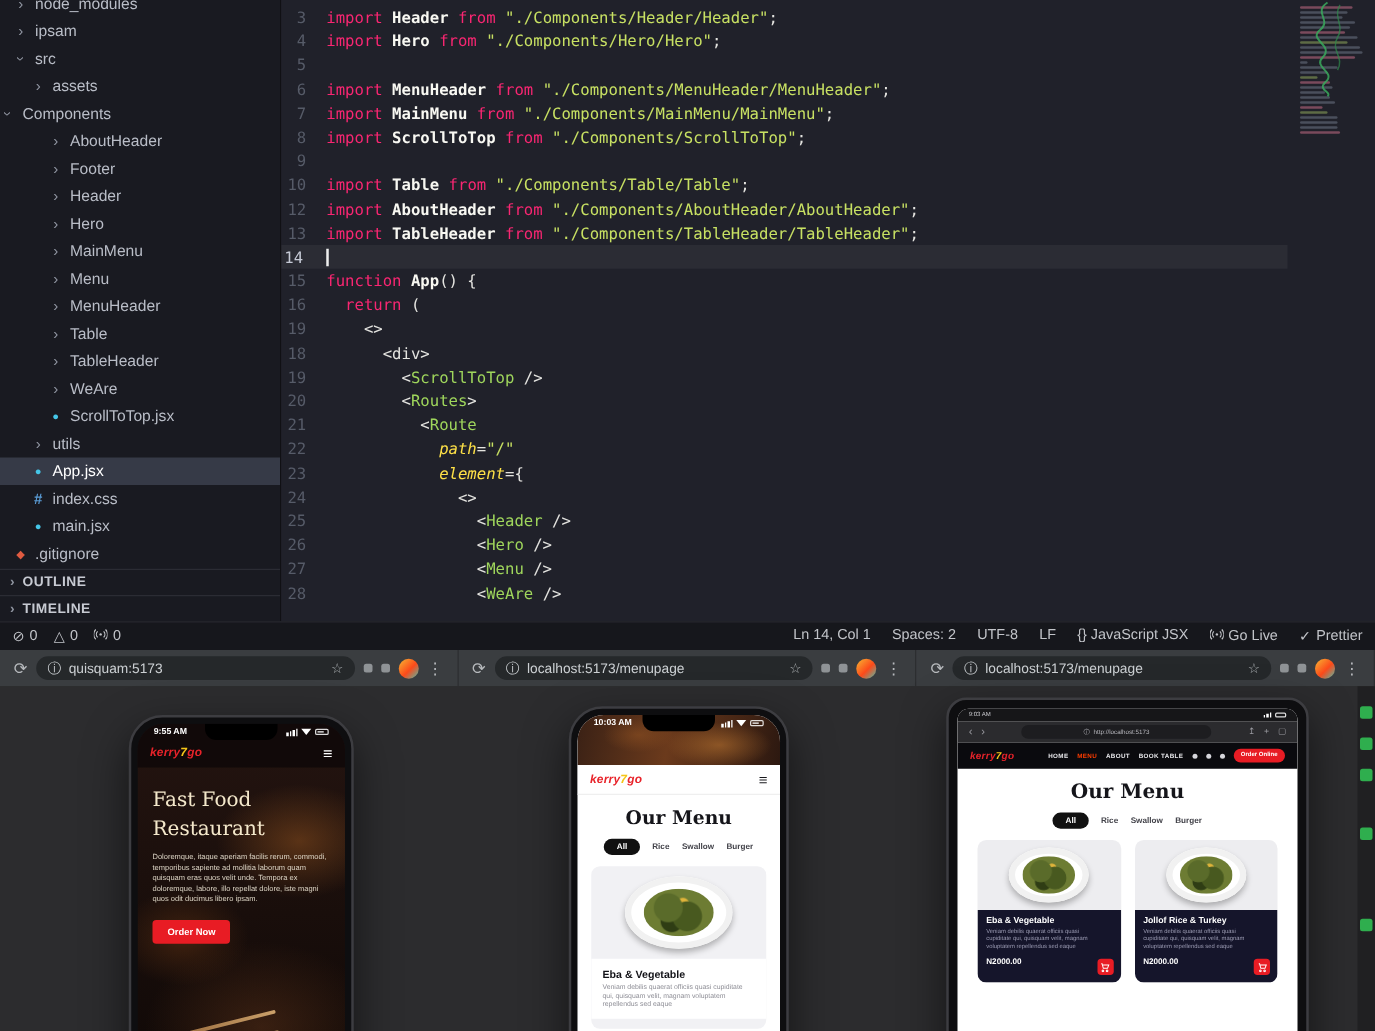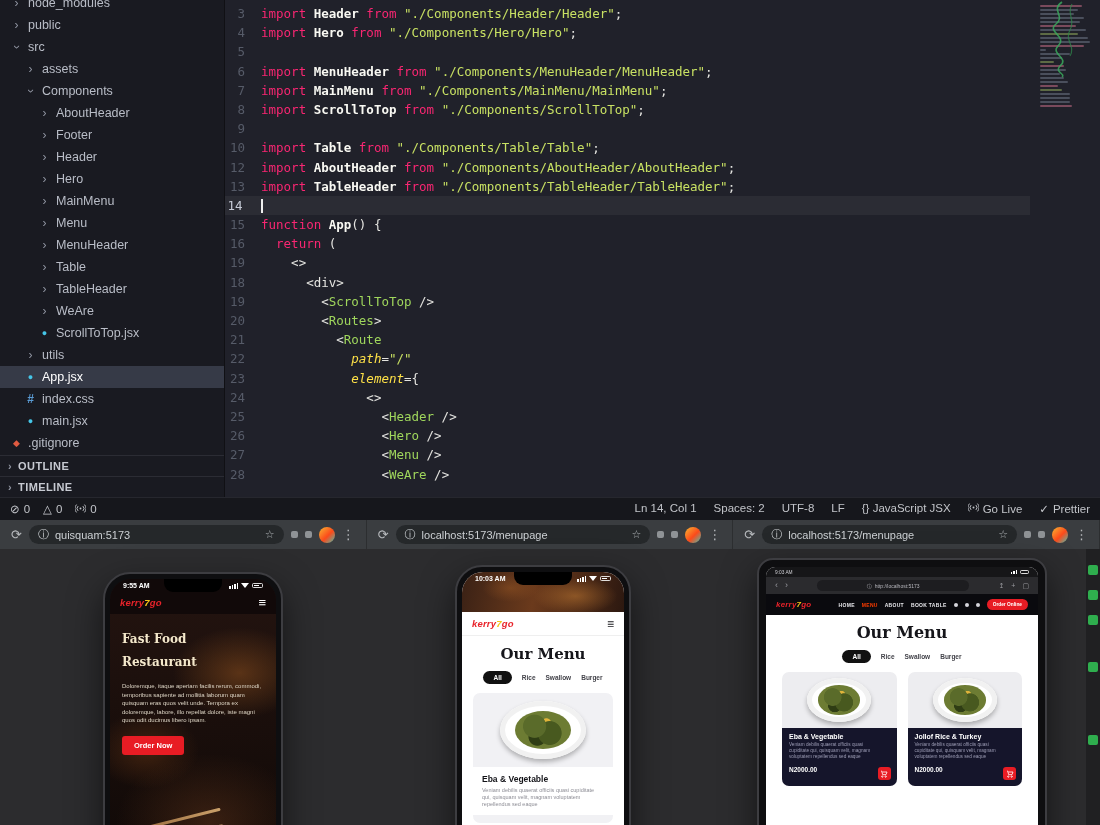--- a/index.html
+++ b/index.html
@@ -81,21 +81,21 @@
   
   .p1-screen { background: radial-gradient(95px 65px at 78% 34%, rgba(150,85,32,.5), transparent 70%),
                radial-gradient(75px 55px at 22% 62%, rgba(120,62,22,.42), transparent 70%),
                radial-gradient(130px 95px at 60% 88%, rgba(95,52,26,.5), transparent 72%),
                linear-gradient(#241410,#100907); }
   .p1-top { background:rgba(14,7,8,.82); padding:17px 10px 5px; display:flex; justify-content:space-between; align-items:center; }
   .brand { font-weight:800; font-style:italic; font-size:9.5px; letter-spacing:.2px; cursor:pointer;}
   .brand .r { color:#e8232a; } .brand .y { color:#f5c518; }
   .burger { color:#fff; font-size:13px; line-height:1; cursor:pointer;}
   .p1-hero { padding:14px 12px 0; }
-  .p1-h { font-family:"DejaVu Serif",serif; font-weight:700; font-size:12px; line-height:23px; color:#f4e8cb; }
+  .p1-h { font-family:"DejaVu Serif",serif; font-weight:400; font-size:16px; line-height:23px; color:#f4e8cb; }
   .p1-p { margin-top:8px; width:142px; font-size:6px; line-height:8.5px; color:#ddd5c5; }
   .p1-btn { display:inline-block; margin-top:11px; background:#e81c24; color:#fff; font-size:7.5px;
             font-weight:700; padding:5px 12px; border-radius:3px; cursor:pointer;}
   .chop { position:absolute; bottom:2px; left:2px; width:120px; height:46px; overflow:hidden;}
   .chop i { position:absolute; display:block; height:3px; border-radius:2px;
             background:linear-gradient(90deg,#8a5a2e,#caa06a); }
 
   
   .p2-screen { background:#fff; }
   .p2-hero { height:40px; background: radial-gradient(60px 26px at 70% 60%, rgba(190,120,50,.55), transparent 70%),
@@ -160,31 +160,31 @@
 
   <section class="vscode">
     <aside class="explorer">
       <div id="tree">
           <div class="trow" style="padding-left: 10px;">
             <span class="ticon">›</span>
             <span>node_modules</span>
           </div>
           <div class="trow" style="padding-left: 10px;">
             <span class="ticon">›</span>
-            <span>public</span>
+            <span>ipsam</span>
           </div>
           <div class="trow" style="padding-left: 10px;">
             <span class="ticon expanded">›</span>
             <span>src</span>
           </div>
           <div class="trow" style="padding-left: 24px;">
             <span class="ticon">›</span>
             <span>assets</span>
           </div>
-          <div class="trow" style="padding-left: 24px;">
+          <div class="trow" style="">
             <span class="ticon expanded">›</span>
             <span>Components</span>
           </div>
           <div class="trow" style="padding-left: 38px;">
             <span class="ticon">›</span>
             <span>AboutHeader</span>
           </div>
           <div class="trow" style="padding-left: 38px;">
             <span class="ticon">›</span>
             <span>Footer</span>

